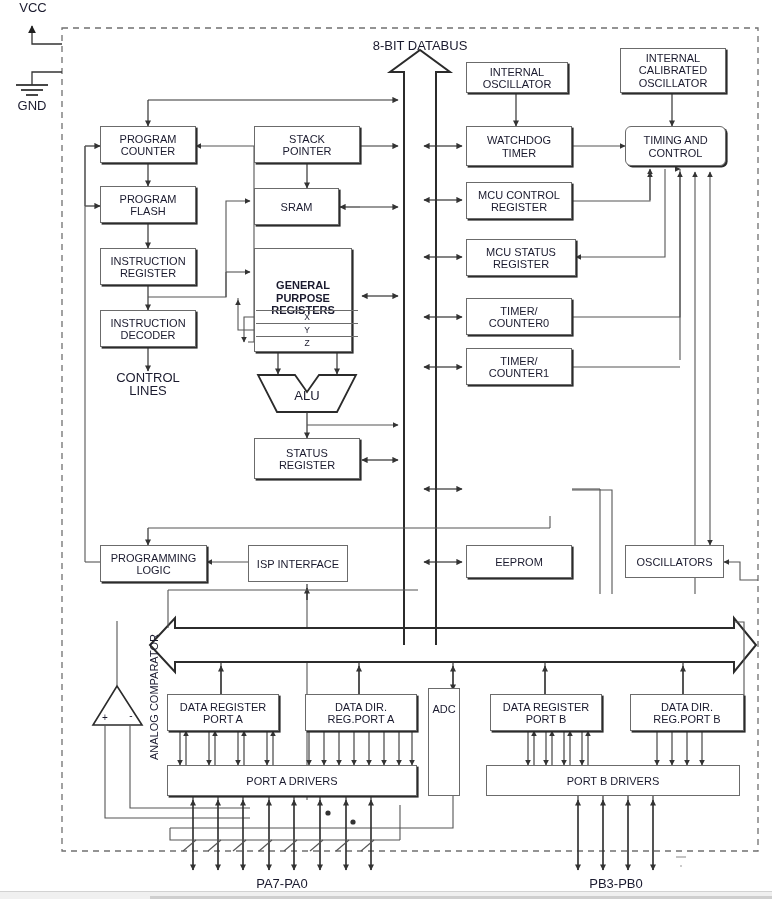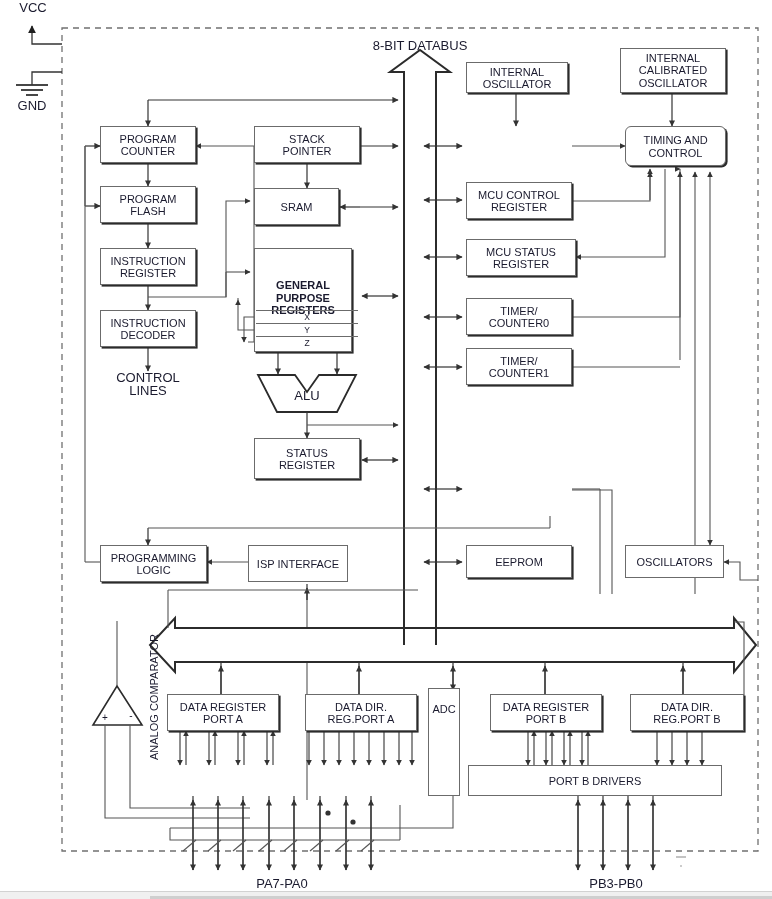--- a/index.html
+++ b/index.html
@@ -327,20 +327,24 @@
 
   <div class="box" style="left:466px;top:62px;width:102px;height:31px;">
     <div class="t">INTERNAL
 OSCILLATOR</div>
   </div>
   <div class="box" style="left:620px;top:48px;width:106px;height:45px;">
     <div class="t">INTERNAL
 CALIBRATED
 OSCILLATOR</div>
   </div>
+  <div class="box" style="left:466px;top:126px;width:106px;height:40px;">
+    <div class="t">WATCHDOG
+TIMER</div>
+  </div>
   <div class="box" style="left:625px;top:126px;width:101px;height:40px;border-radius:6px;">
     <div class="t">TIMING AND
 CONTROL</div>
   </div>
   <div class="box" style="left:466px;top:182px;width:106px;height:37px;">
     <div class="t">MCU CONTROL
 REGISTER</div>
   </div>
   <div class="box" style="left:466px;top:239px;width:110px;height:37px;">
     <div class="t">MCU STATUS
@@ -378,21 +382,24 @@
     <div class="t" style="top:14px;transform:none;">ADC</div>
   </div>
   <div class="box" style="left:490px;top:694px;width:112px;height:37px;">
     <div class="t">DATA REGISTER
 PORT B</div>
   </div>
   <div class="box" style="left:630px;top:694px;width:114px;height:37px;">
     <div class="t">DATA DIR.
 REG.PORT B</div>
   </div>
-  <div class="box thinbox" style="left:468px;top:765px;width:254px;height:31px;padding-left:40px;">
+  <div class="box" style="left:167px;top:765px;width:250px;height:31px;">
+    <div class="t">PORT A DRIVERS</div>
+  </div>
+  <div class="box thinbox" style="left:486px;top:765px;width:254px;height:31px;padding-left:40px;">
     <div class="t">PORT B DRIVERS</div>
   </div>
 
   <div class="freelbl" style="left:222px;top:878px;width:120px;">PA7-PA0</div>
   <div class="freelbl" style="left:556px;top:878px;width:120px;">PB3-PB0</div>
 
   <div class="bottombar"></div>
   <div class="sep"></div>
 </div>
 

